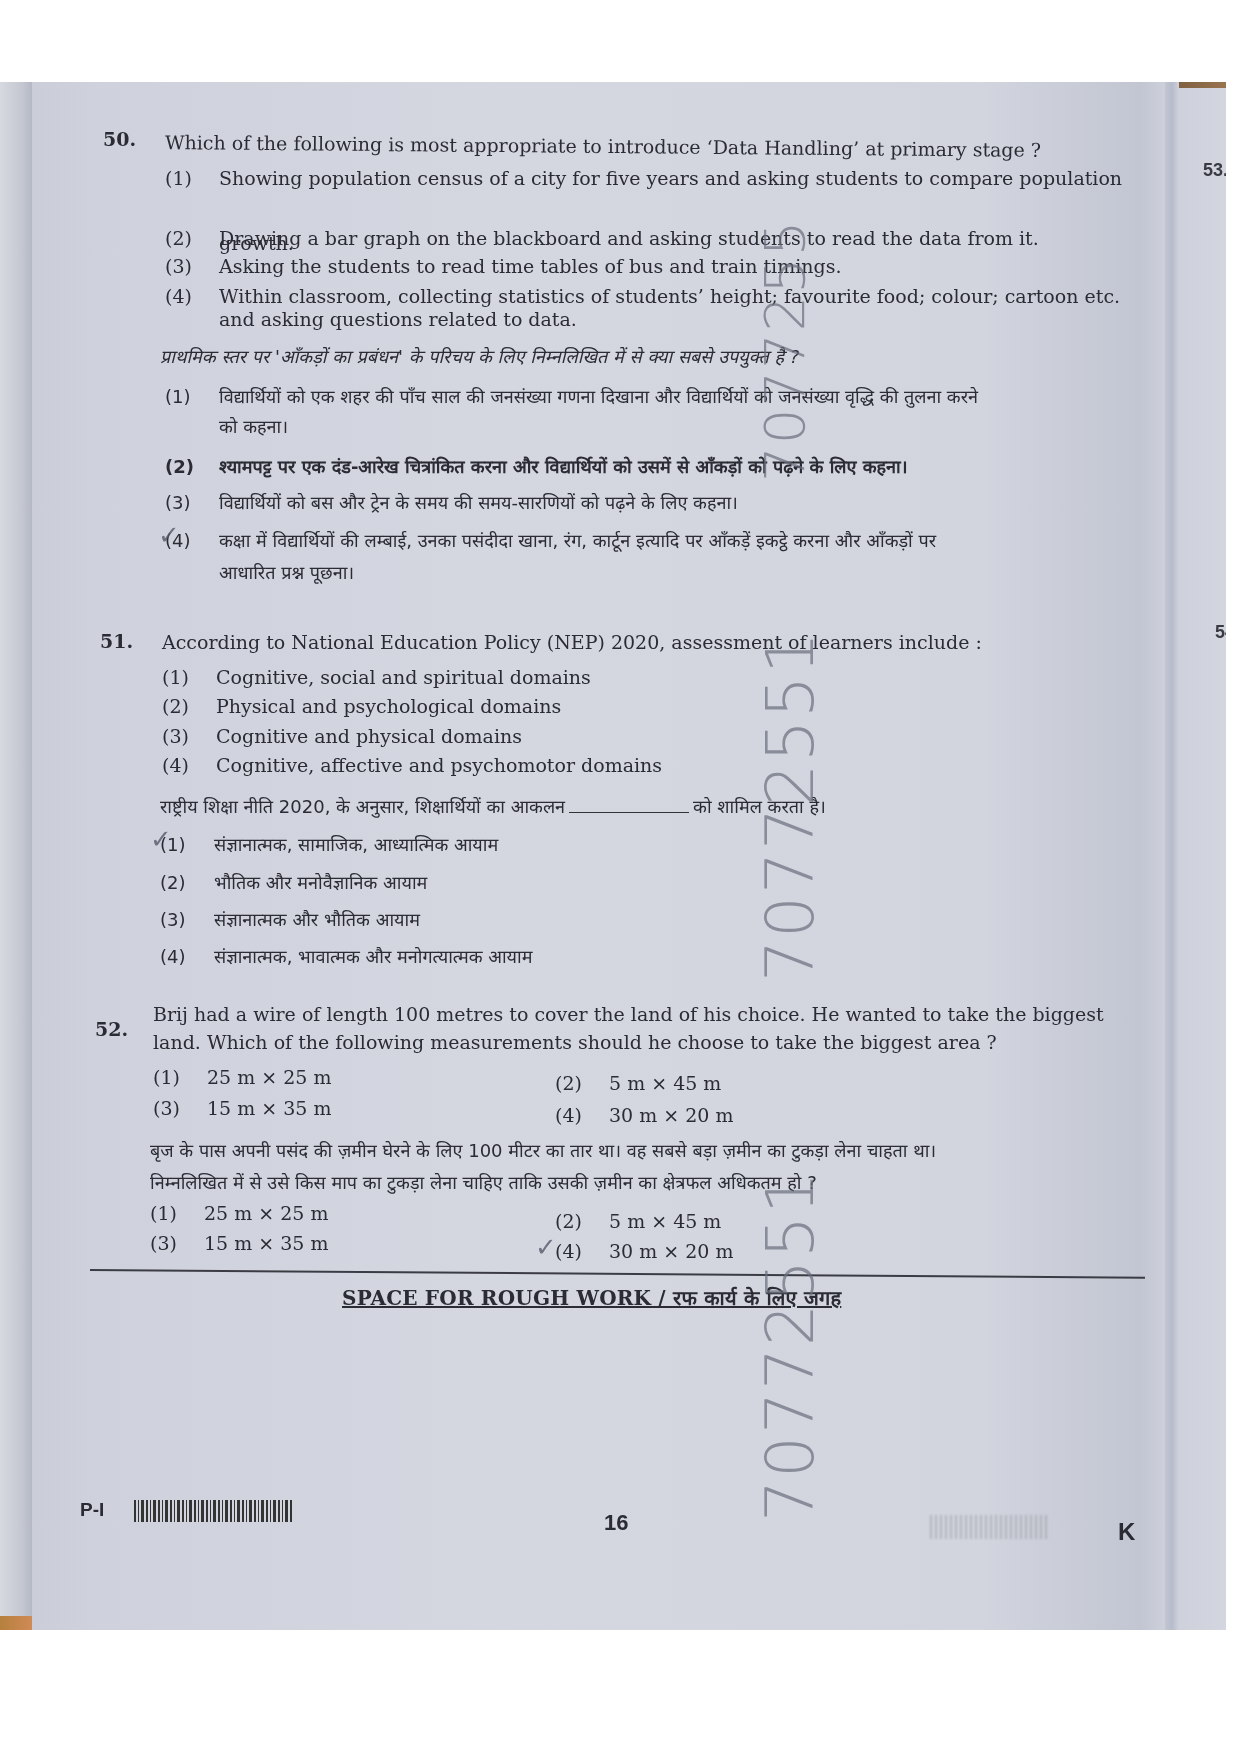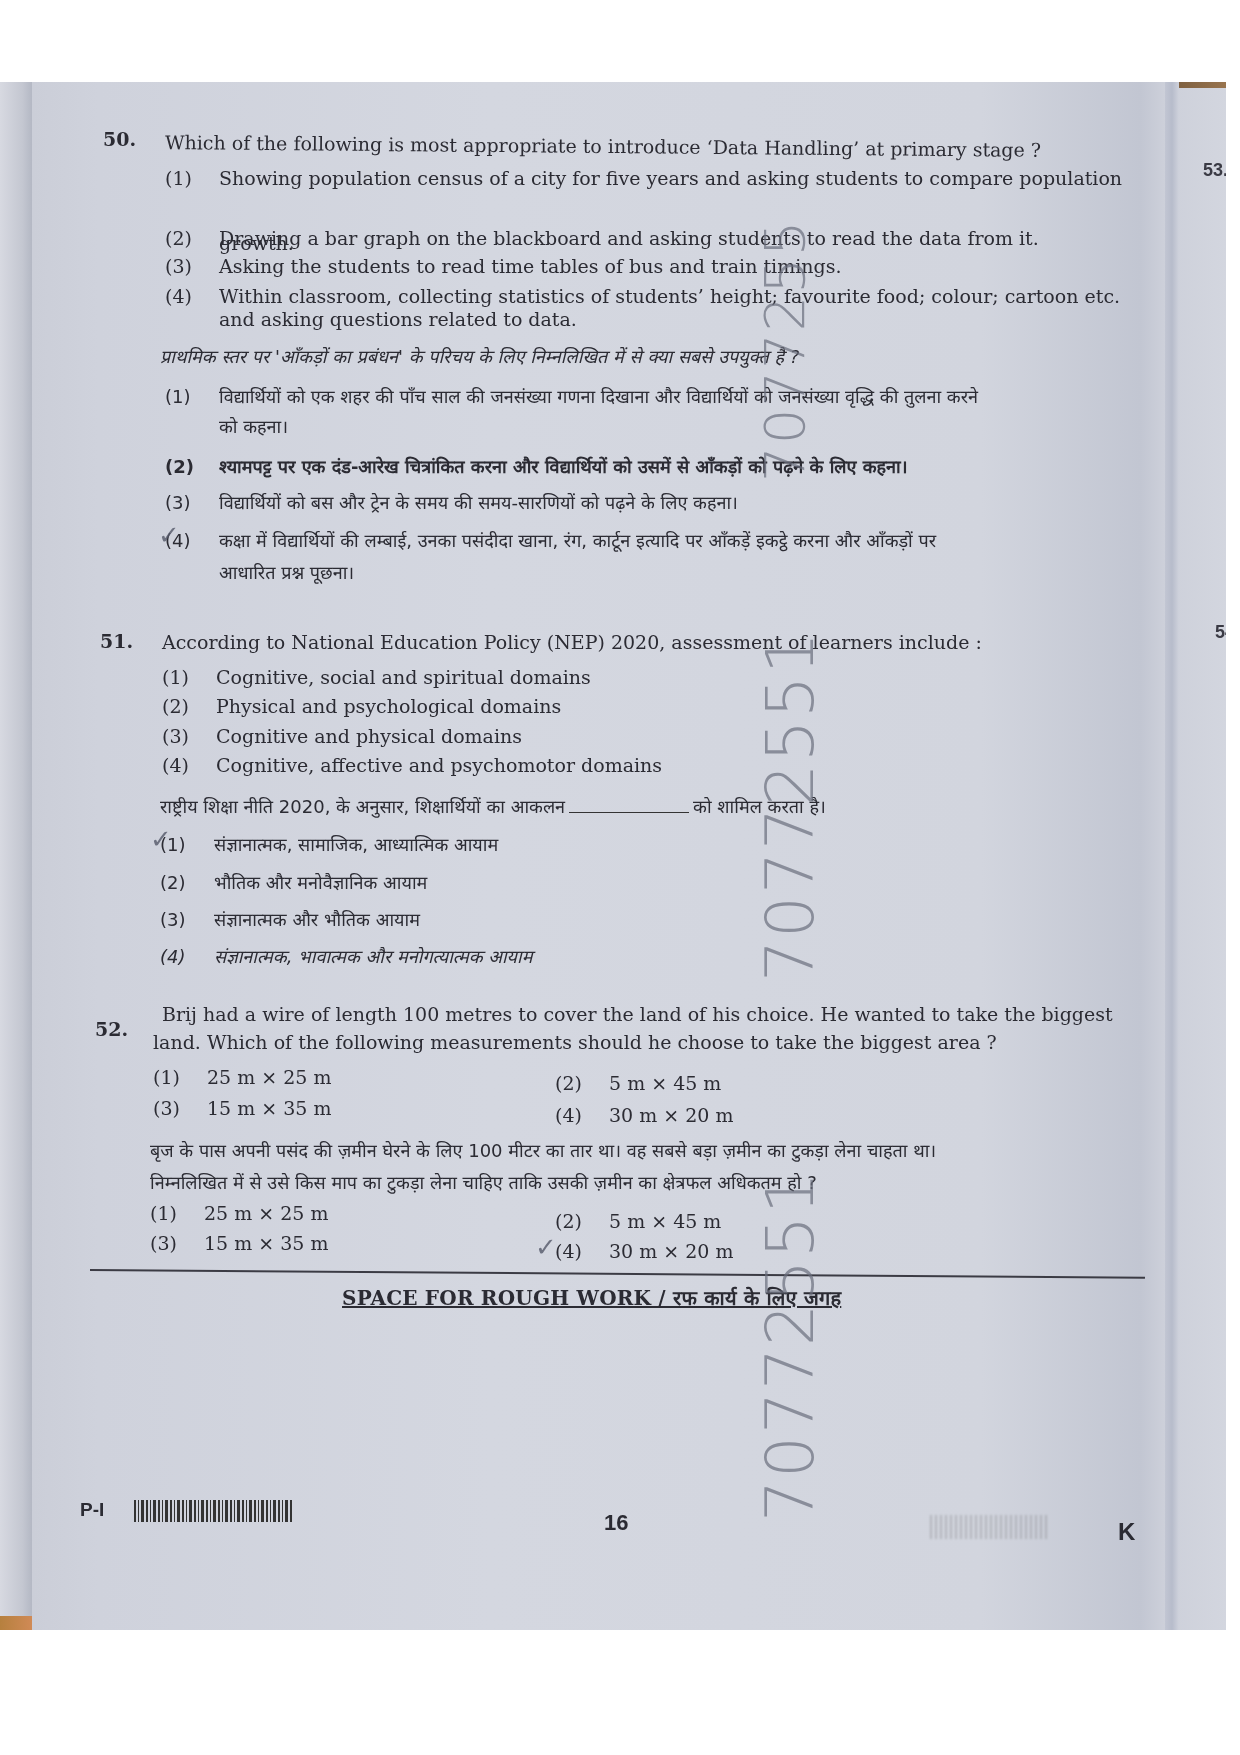--- a/index.html
+++ b/index.html
@@ -121,28 +121,28 @@
       <div class="opt hi" style="left:160px; top:750px;">
         <span class="optnum">(1)</span><span>संज्ञानात्मक, सामाजिक, आध्यात्मिक आयाम</span>
       </div>
       <div class="tick" style="left:150px; top:742px;">✓</div>
       <div class="opt hi" style="left:160px; top:788px;">
         <span class="optnum">(2)</span><span>भौतिक और मनोवैज्ञानिक आयाम</span>
       </div>
       <div class="opt hi" style="left:160px; top:825px;">
         <span class="optnum">(3)</span><span>संज्ञानात्मक और भौतिक आयाम</span>
       </div>
-      <div class="opt hi" style="left:160px; top:862px;font-style:italic;">
+      <div class="opt hi" style="left:160px; top:862px;">
         <span class="optnum">(4)</span><span>संज्ञानात्मक, भावात्मक और मनोगत्यात्मक आयाम</span>
       </div>
     </div>
 
     <div>
       <div class="qnum" style="left:95px; top:936px;">52.</div>
-      <div class="q" style="left:153px; top:918px;margin-left:9px;">Brij had a wire of length 100 metres to cover the land of his choice.  He wanted to take the biggest</div>
+      <div class="q" style="left:153px; top:918px;">Brij had a wire of length 100 metres to cover the land of his choice.  He wanted to take the biggest</div>
       <div class="q" style="left:153px; top:946px;">land.  Which of the following measurements should he choose to take the biggest area ?</div>
       <div class="opt" style="left:153px; top:984px;">
         <span class="optnum">(1)</span><span>25 m × 25 m</span>
       </div>
       <div class="opt" style="left:555px; top:990px;">
         <span class="optnum">(2)</span><span>5 m × 45 m</span>
       </div>
       <div class="opt" style="left:153px; top:1015px;">
         <span class="optnum">(3)</span><span>15 m × 35 m</span>
       </div>

